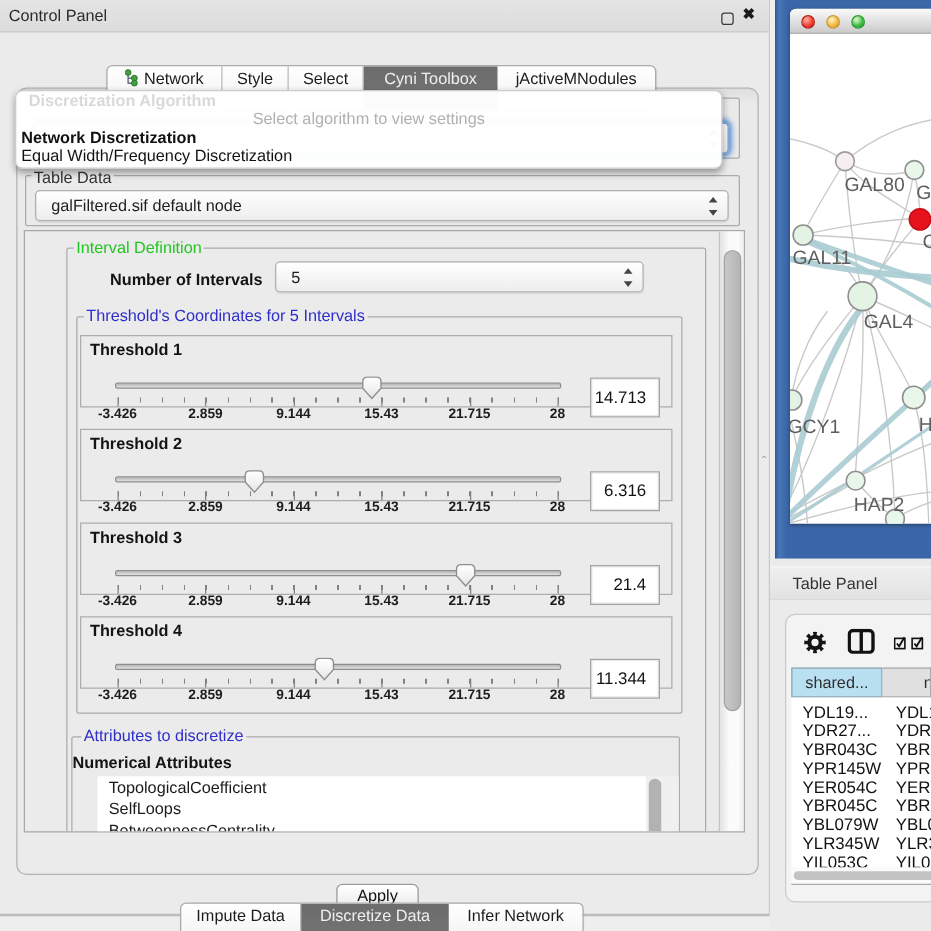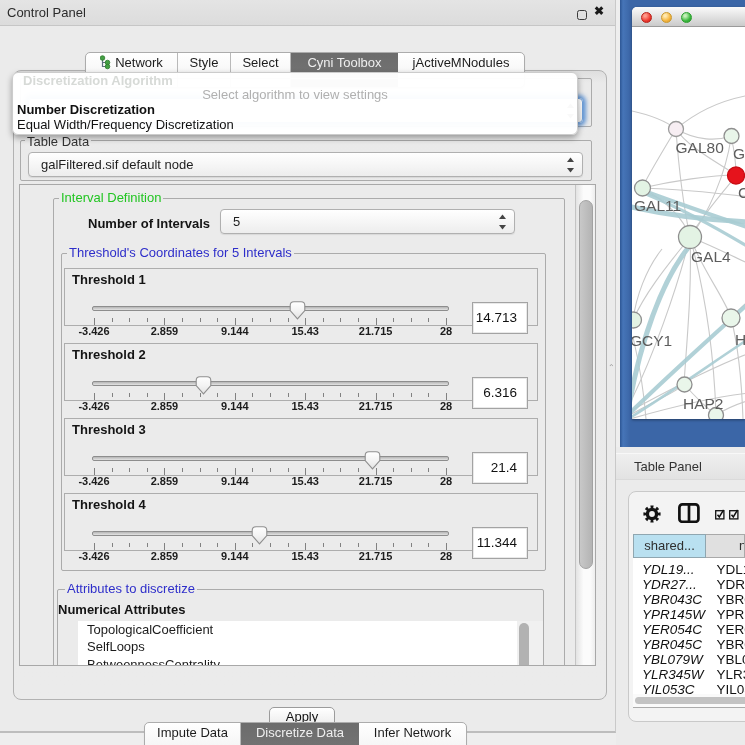--- a/index.html
+++ b/index.html
@@ -93,21 +93,21 @@
 #tp-bar .t { position:absolute; left:18px; top:5px; font-size:13px; color:#333; }
 #tp-box { position:absolute; left:628px; top:491px; width:130px; height:231px;
   border:1px solid #c9c9c9; border-radius:8px; background:#f3f3f3; }
 #thead { position:absolute; left:633px; top:534px; width:112px; height:24px;padding-left:16px; }
 #th1 { position:absolute; left:0; top:0; width:73px; height:24px; background:#b9e0f0;
   border:1px solid #8fa6b0; font-size:13px; color:#2e2e2e; text-align:center; line-height:22px; }
 #th2 { position:absolute; left:73px; top:0; width:39px; height:24px; background:#e0e0e0;
   border:1px solid #a9a9a9; border-left:none; font-size:13px; color:#2e2e2e; padding-left:33px; line-height:22px; overflow:hidden;}
 #tbody { position:absolute; left:633px; top:558px; width:112px; height:135.6px; background:#ffffff; overflow:hidden; }
 .trow { position:absolute; left:0; width:200px; height:15px; font-size:13.5px; color:#121212; line-height:15px; }
-.trow .c1 { position:absolute; left:9px;font-style:italic; }
+.trow .c1 { position:absolute; left:9px; }
 .trow .c2 { position:absolute; left:83.5px; }
 #hsb { position:absolute; left:633px; top:694px; width:112px; height:12.5px; background:#fafafa; }
 #hsb .th { position:absolute; left:1.5px; top:3px; width:120px; height:7px; background:#c3c3c3; border-radius:3.5px; }
 #tbot { position:absolute; left:633px; top:706.5px; width:112px; height:1px; background:#ababab; }
 </style></head>
 <body>
 
 <div id="cp">
   <div id="cp-title">
       <span class="t">Control Panel</span>
@@ -280,21 +280,21 @@
   <div id="apply">Apply</div>
   <div class="seg" id="tabs-bot">
     <div class="it" style="width:96px;">Impute Data</div>
     <div class="it sel" style="width:118px;">Discretize Data</div>
     <div class="it" style="width:107px;">Infer Network</div>
   </div>
 
   <div id="popup">
     <span class="ghost">Discretization Algorithm</span>
     <span class="hint">Select algorithm to view settings</span>
-    <span class="i1">Number Discretization</span>
+    <span class="i1">Network Discretization</span>
     <span class="i2">Equal Width/Frequency Discretization</span>
   </div>
 </div>
 <div id="sparrow">⌃</div>
 
 <div id="bluewin"></div>
 <div id="netwin">
   <svg width="113" height="412" viewBox="0 0 113 412" style="position:absolute;left:0;top:0;">
   <path d="M -5,103 C 20,108 35,115 44,122" fill="none" stroke="#c9c9c9" stroke-width="1.1"></path>
 <path d="M 44,122 C 70,100 95,92 118,88" fill="none" stroke="#c9c9c9" stroke-width="1.1"></path>

